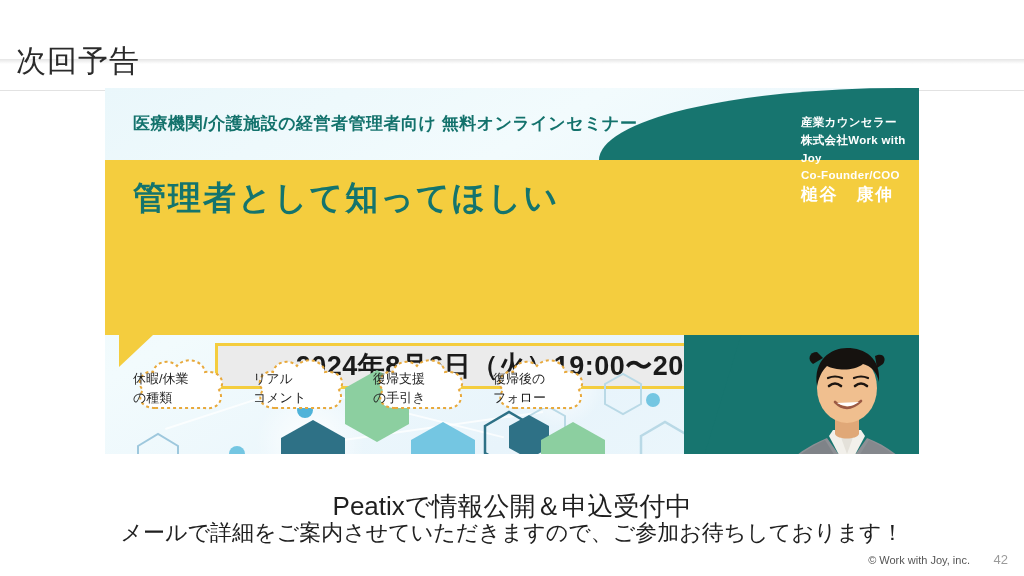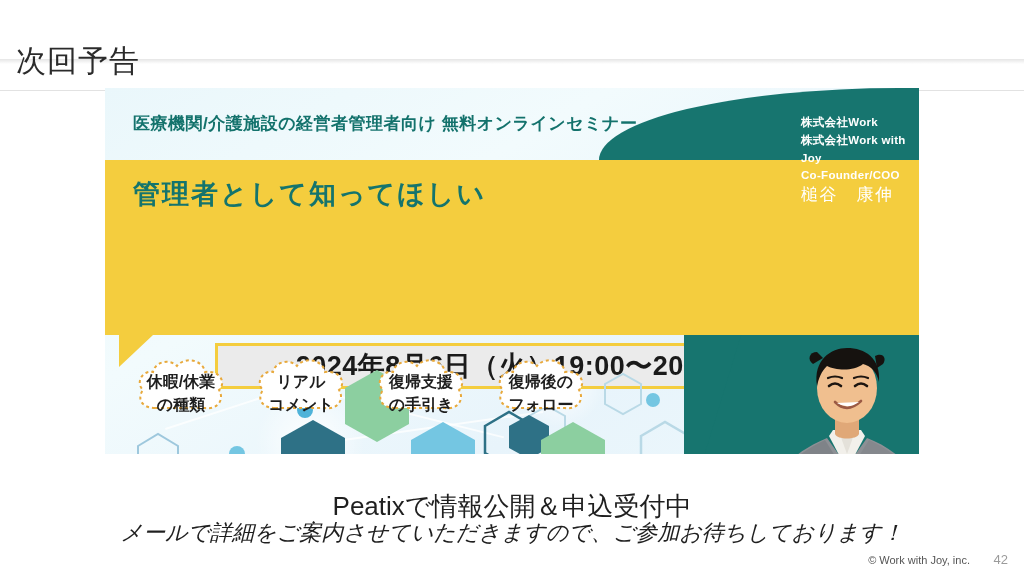--- a/index.html
+++ b/index.html
@@ -80,21 +80,21 @@
     background: #f4cd3e;
   }
   .yellow-tail {
     position: absolute; left: 14px; top: 247px;
     width: 0; height: 0;
     border-left: 34px solid #f4cd3e;
     border-bottom: 32px solid transparent;
   }
   .title-1 {
     position: absolute; left: 28px; top: 16px;
-    font-size: 27px; font-weight: bold; color: #14746d; letter-spacing: 2px;
+    font-size: 33px; font-weight: bold; color: #14746d; letter-spacing: 2px;
   }
   .title-2 {
     position: absolute; left: 24px; top: 57px;
     font-size: 31px; font-weight: bold; color: #14746d; letter-spacing: 2px;
     -webkit-text-stroke: 2.5px #ffffff;
     paint-order: stroke fill;
   }
   
   .date-bar {
     position: absolute; left: 110px; top: 183px;
@@ -107,21 +107,21 @@
     white-space: nowrap;
   }
 
   
   .cloud {
     position: absolute; width: 96px; height: 62px;
   }
   .cloud svg { position:absolute; left:0; top:0; }
   .cloud .cloud-text {
     position: absolute; left: 0; top: 14px; width: 96px;
-    text-align: center; font-size: 16px; font-weight: bold;
+    font-size: 13px; font-weight: normal;
     color: #1d1d1d; line-height: 1.45;
   }
 
   
   .hexwrap { position:absolute; left:0; top:0; width:814px; height:398px; pointer-events:none;}
 
   
   .presenter-panel {
     position: absolute; right: 0; top: 247px; width: 235px; height: 151px;
     background: #17756f; overflow: hidden;
@@ -130,37 +130,37 @@
     content:""; position:absolute; left:-46px; top:0; width:80px; height:151px;
     background:#17756f; transform: skewX(-17deg);
   }
   .presenter-lines {
     position: absolute; left: 22px; top: 26px;
     font-size: 11.5px; font-weight: bold; color: #ffffff; line-height: 1.55;
     letter-spacing: 0.3px; z-index: 4;
   }
   .presenter-name {
     position: absolute; left: 22px; top: 95px;
-    font-size: 17px; font-weight: normal; color: #ffffff; letter-spacing: 1.5px; z-index:4;
+    font-size: 17px; font-weight: bold; color: #ffffff; letter-spacing: 1.5px; z-index:4;
   }
 
   
   .photo {
     position: absolute; right: 14px; top: 258px; width: 118px; height: 228px;
     z-index: 3;
   }
 
   
   .cta-1 {
     position: absolute; left: 0; top: 489px; width: 1024px;
     text-align: center; font-size: 26px; color: #1f1f1f;
   }
   .cta-2 {
     position: absolute; left: 0; top: 518px; width: 1024px;
-    text-align: center; font-size: 22px; color: #1f1f1f; font-style: italic;
+    text-align: center; font-size: 22px; color: #1f1f1f;
   }
 
   
   .copyright {
     position: absolute; right: 54px; bottom: 10px;
     font-size: 11px; color: #555555; margin-top: 48px;
   }
   .pagenum {
     position: absolute; right: 16px; bottom: 9px;
     font-size: 13px; color: #9b9b9b;
@@ -257,21 +257,21 @@
       <path d="M22 52 C8 52 4 42 10 34 C2 26 10 14 20 16 C22 6 36 2 44 10 C52 0 70 4 72 16 C86 14 94 26 86 34 C92 44 84 54 72 52 Z" fill="#ffffff" stroke="#e8a93c" stroke-width="2" stroke-dasharray="3 3"></path>
     </svg>
     <div class="cloud-text">
       <div>復帰後の</div>
       <div>フォロー</div>
     </div>
   </div>
 
   <div class="presenter-panel"></div>
   <div class="presenter-lines" style="left:696px;">
-    <div>株式会社Work</div>
+    <div>産業カウンセラー</div>
     <div>株式会社Work with Joy</div>
     <div>Co-Founder/COO</div>
   </div>
   <div class="presenter-name" style="left:696px;">槌谷　康伸</div>
 
   <svg class="photo" viewBox="0 0 118 228">
     <defs>
       <clipPath id="pclip">
           <rect x="0" y="0" width="118" height="228"></rect>
         </clipPath>

